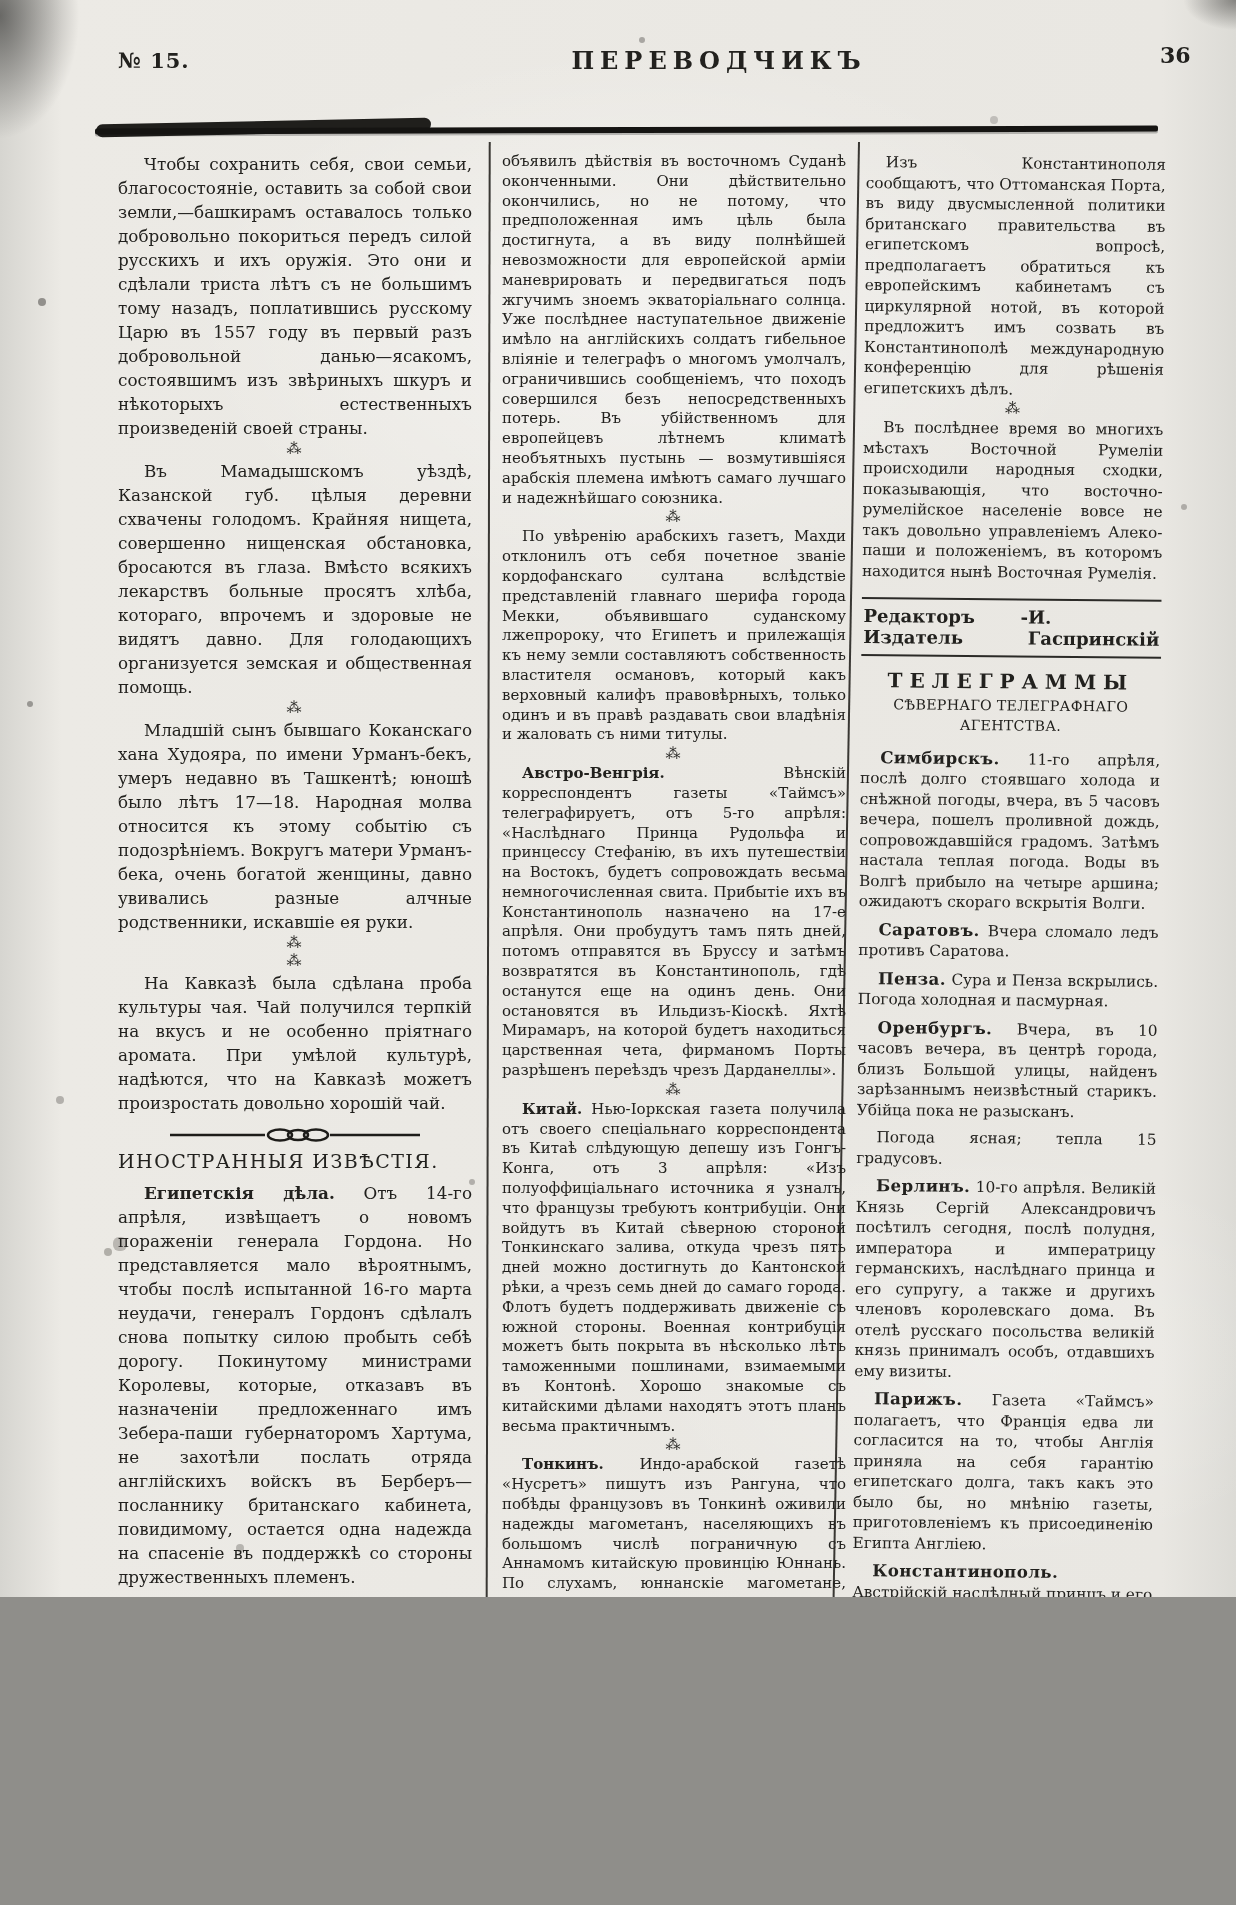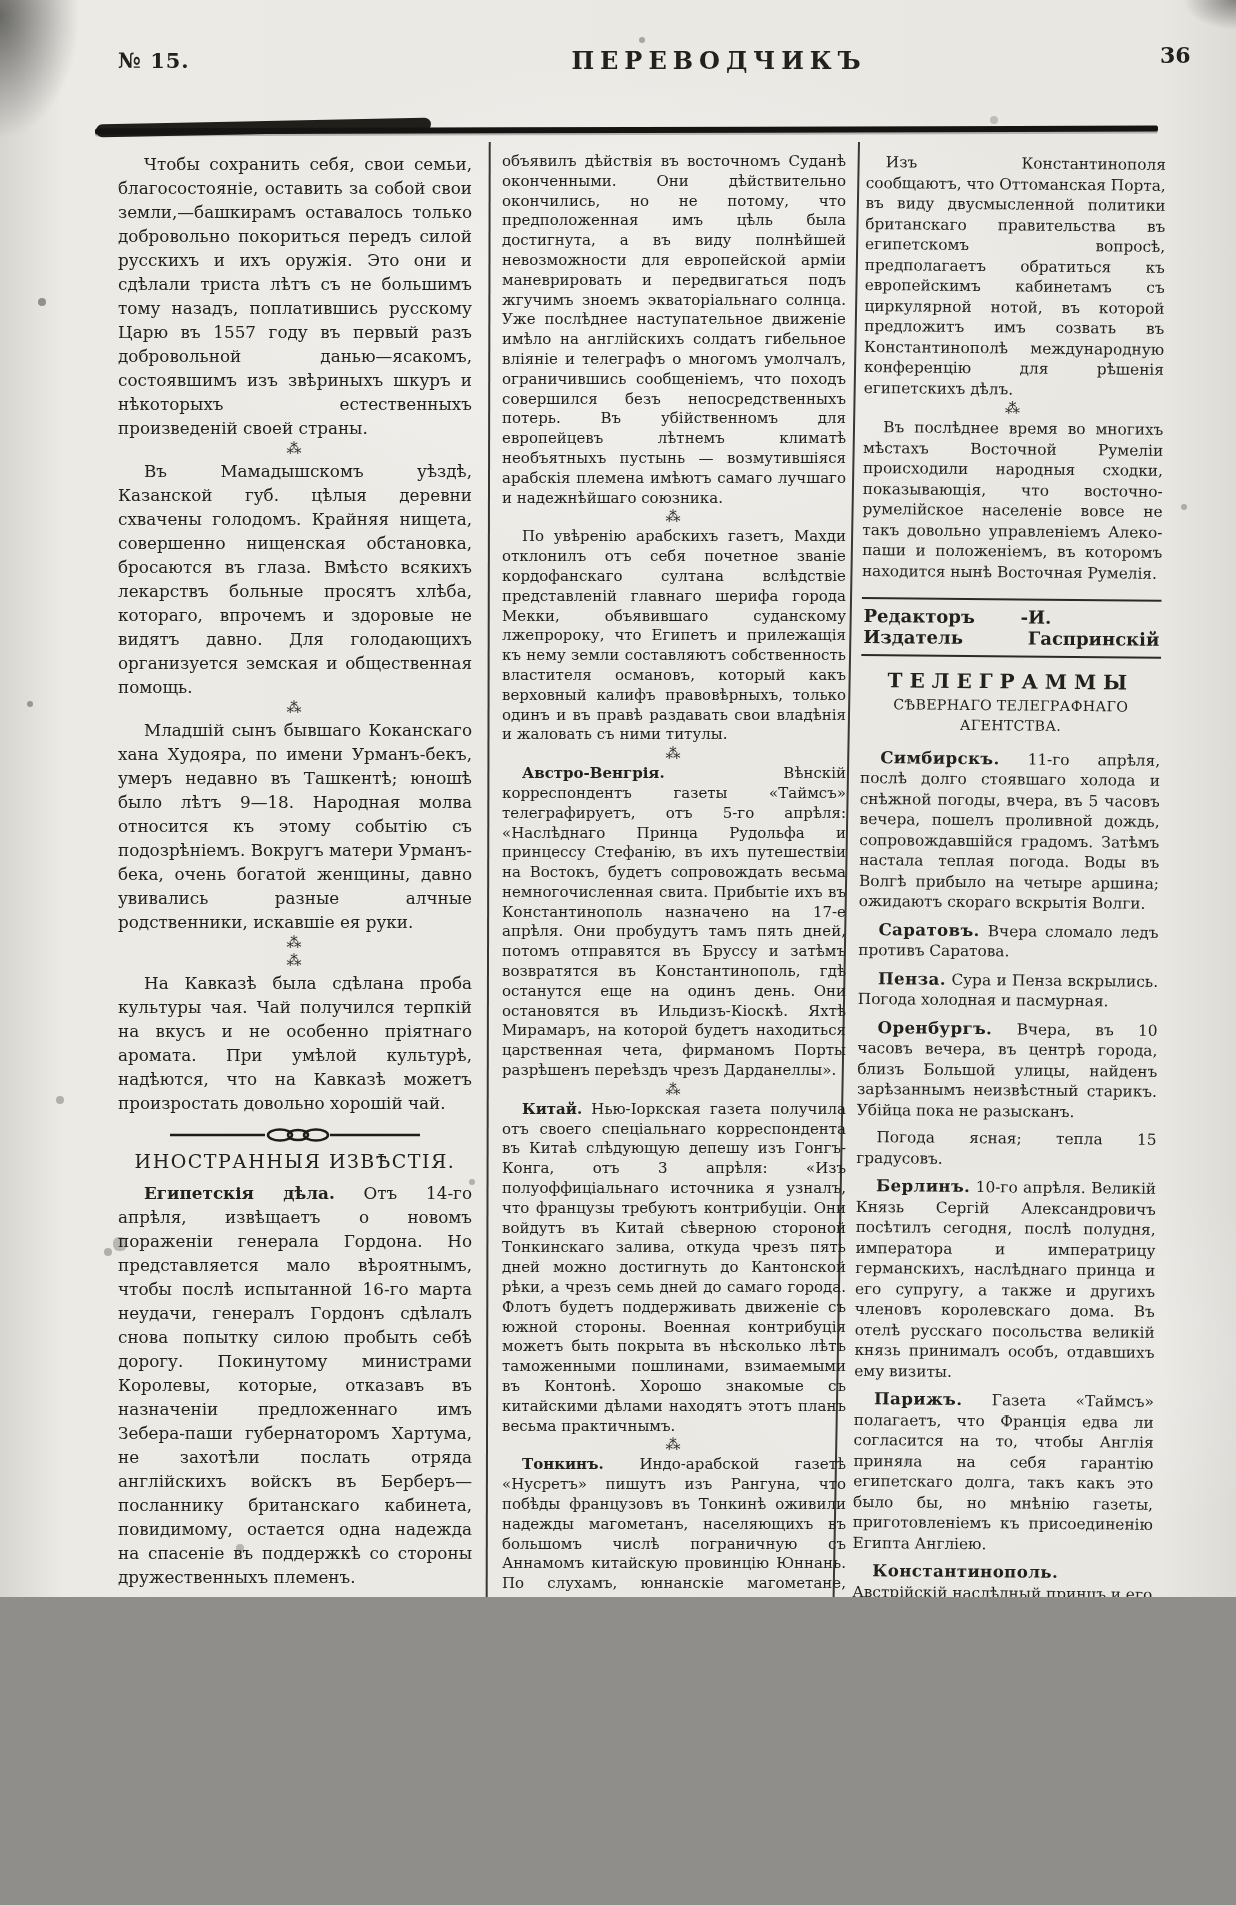--- a/index.html
+++ b/index.html
@@ -40,21 +40,21 @@
           transform:rotate(.55deg); transform-origin:top left; }
   p { margin:0; }
   .ind { text-indent:26px; }
   .col2 .ind, .col3 .ind { text-indent:20px; }
   .mb { margin-bottom:7px; }
   .lead { font-weight:bold; }
   .tlead { font-weight:bold; font-size:16.6px; letter-spacing:.4px; }
   .sep { text-align:center; font-size:15px; line-height:16px; height:17px;
          letter-spacing:2px; color:#2c2b28; margin:1px 0; text-indent:0; }
   .chain { text-align:center; margin:10px 0 4px; height:18px; }
-  .foreign-head { text-align:center; font-weight:normal; font-size:19px;
+  .foreign-head { text-align:left; font-weight:normal; font-size:19px;
          letter-spacing:1.5px; margin:6px 0 8px; text-indent:0; }
   .editor-block { display:flex; justify-content:space-between; align-items:baseline;
          border-top:2px solid #2b2a27; border-bottom:2px solid #2b2a27;
          margin:16px 0 14px; padding:7px 2px; font-size:18px; font-weight:bold; }
   .tel-head { text-align:center; font-weight:bold; font-size:20px; letter-spacing:7px;
          margin:10px 0 3px; text-indent:0; }
   .tel-sub  { text-align:center; font-size:14.2px; letter-spacing:.3px; margin:0 0 12px; text-indent:0; }
   
   .foot-rule { position:absolute; background:#1d1c19; height:3px; }
   .fr1 { left:78px;  top:1790px; width:650px; transform:rotate(-.4deg);
@@ -94,21 +94,21 @@
   <div class="head-rule"></div>
 
   <div class="vrule vrule1"></div>
   <div class="vrule vrule2"></div>
 
   <section class="col col1">
     <p class="ind"><span>Чтобы сохранить себя, свои семьи, благосостояніе, оставить за собой свои земли,—башкирамъ оставалось только добровольно покориться передъ силой русскихъ и ихъ оружія. Это они и сдѣлали триста лѣтъ съ не большимъ тому назадъ, поплатившись русскому Царю въ 1557 году въ первый разъ добровольной данью—ясакомъ, состоявшимъ изъ звѣриныхъ шкуръ и нѣкоторыхъ естественныхъ произведеній своей страны.</span></p>
     <div class="sep">⁂</div>
     <p class="ind"><span>Въ Мамадышскомъ уѣздѣ, Казанской губ. цѣлыя деревни схвачены голодомъ. Крайняя нищета, совершенно нищенская обстановка, бросаются въ глаза. Вмѣсто всякихъ лекарствъ больные просятъ хлѣба, котораго, впрочемъ и здоровые не видятъ давно. Для голодающихъ организуется земская и общественная помощь.</span></p>
     <div class="sep">⁂</div>
-    <p class="ind"><span>Младшій сынъ бывшаго Коканскаго хана Худояра, по имени Урманъ-бекъ, умеръ недавно въ Ташкентѣ; юношѣ было лѣтъ 9—18. Народная молва относится къ этому событію съ подозрѣніемъ. Вокругъ матери Урманъ-бека, очень богатой женщины, давно увивались разные алчные родственники, искавшіе ея руки.</span></p>
+    <p class="ind"><span>Младшій сынъ бывшаго Коканскаго хана Худояра, по имени Урманъ-бекъ, умеръ недавно въ Ташкентѣ; юношѣ было лѣтъ 17—18. Народная молва относится къ этому событію съ подозрѣніемъ. Вокругъ матери Урманъ-бека, очень богатой женщины, давно увивались разные алчные родственники, искавшіе ея руки.</span></p>
     <div class="sep">⁂</div>
     <div class="sep">⁂</div>
     <p class="ind"><span>На Кавказѣ была сдѣлана проба культуры чая. Чай получился терпкій на вкусъ и не особенно пріятнаго аромата. При умѣлой культурѣ, надѣются, что на Кавказѣ можетъ произростать довольно хорошій чай.</span></p>
     <div class="chain">
       <svg width="250" height="16" viewBox="0 0 250 16">
         <line x1="0" y1="8" x2="95" y2="8" stroke="#1d1c19" stroke-width="2.5"></line>
         <ellipse cx="110" cy="8" rx="12" ry="5.5" fill="none" stroke="#1d1c19" stroke-width="2.5"></ellipse>
         <ellipse cx="128" cy="8" rx="10" ry="5" fill="none" stroke="#1d1c19" stroke-width="2.5"></ellipse>
         <ellipse cx="146" cy="8" rx="12" ry="5.5" fill="none" stroke="#1d1c19" stroke-width="2.5"></ellipse>
         <line x1="160" y1="8" x2="250" y2="8" stroke="#1d1c19" stroke-width="2.5"></line>

